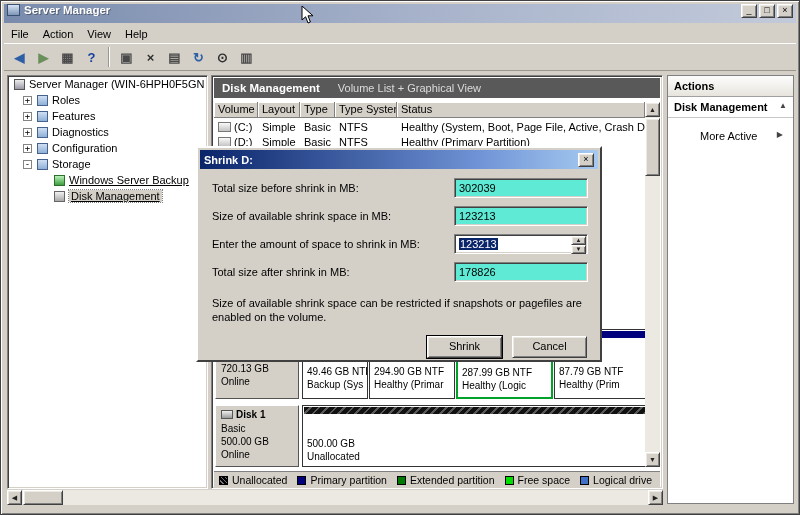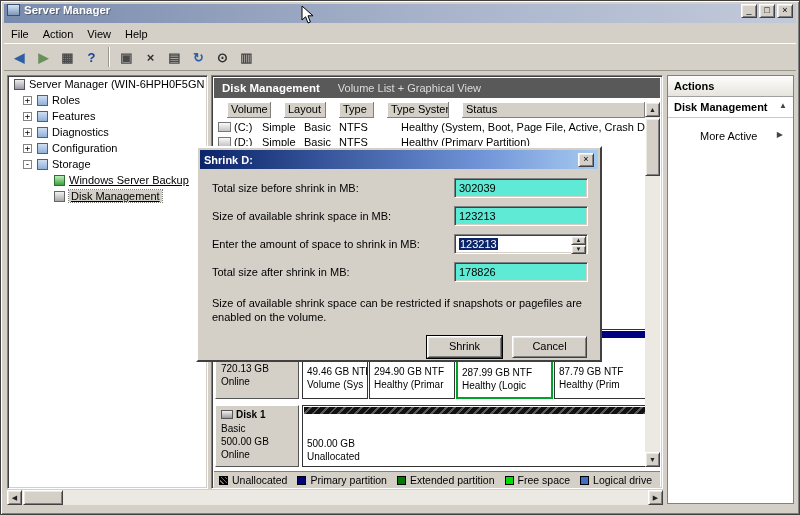--- a/index.html
+++ b/index.html
@@ -56,21 +56,21 @@
 
   
   .center { position:absolute; left:210px; top:74px; width:452px; height:414px; background:#fff; overflow:hidden; }
   .center-header { position:absolute; left:2px; top:2px; right:2px; height:20px; background:#595959;
                    display:flex; align-items:center; padding:0 8px; gap:18px; }
   .center-title { color:#fff; font-weight:bold; font-size:11.5px; }
   .center-sub { color:#dcdcdc; font-size:11px; }
 
   .table-head { position:absolute; left:2px; top:26px; right:17px; height:16px; display:flex; font-size:11px; }
   .th { background:#d4d0c8; border-right:1px solid #808080; border-bottom:1px solid #808080;
-        box-shadow:inset 1px 1px 0 #fff; padding:1px 4px; white-space:nowrap; overflow:hidden; flex:none;margin-left:13px; }
+        box-shadow:inset 1px 1px 0 #fff; padding:1px 4px; white-space:nowrap; overflow:hidden; flex:none; }
   .vrow { position:absolute; left:2px; right:17px; height:15px; display:flex; align-items:center;
           font-size:11px; white-space:nowrap; }
   .cell { flex:none; overflow:hidden; padding:0 4px; display:flex; align-items:center; }
   .w-vol{width:44px;} .w-lay{width:42px;} .w-typ{width:35px;} .w-fs{width:62px;} .w-st{flex:1;}
   .vicon { width:13px; height:10px; margin-right:3px; flex:none; border:1px solid #777;
            background:linear-gradient(#fafafa,#c4c4c4); }
 
   
   .disk-row { position:absolute; left:3px; display:flex; }
   .dhead { width:84px; flex:none; background:#d4d0c8; border:1px solid; border-color:#fff #555 #555 #fff;
@@ -245,21 +245,21 @@
     </div>
 
     <div class="disk-row" style="top:253px;height:70px">
       <div class="dhead">
         <span class="dhl" style="top:33px">720.13 GB</span>
         <span class="dhl" style="top:46px">Online</span>
       </div>
       <div class="part" style="width:66px">
         <div class="pbar" style="background: rgb(0, 0, 126);"></div>
         <div class="pl1">49.46 GB NTF</div>
-        <div class="pl2">Volume (Sys</div>
+        <div class="pl2">Backup (Sys</div>
       </div>
       <div class="part" style="width:86px">
         <div class="pbar" style="background: rgb(0, 0, 126);"></div>
         <div class="pl1">294.90 GB NTF</div>
         <div class="pl2">Healthy (Primar</div>
       </div>
       <div class="part sel" style="width:97px">
         <div class="pbar" style="background: rgb(63, 111, 201);"></div>
         <div class="pl1">287.99 GB NTF</div>
         <div class="pl2">Healthy (Logic</div>

